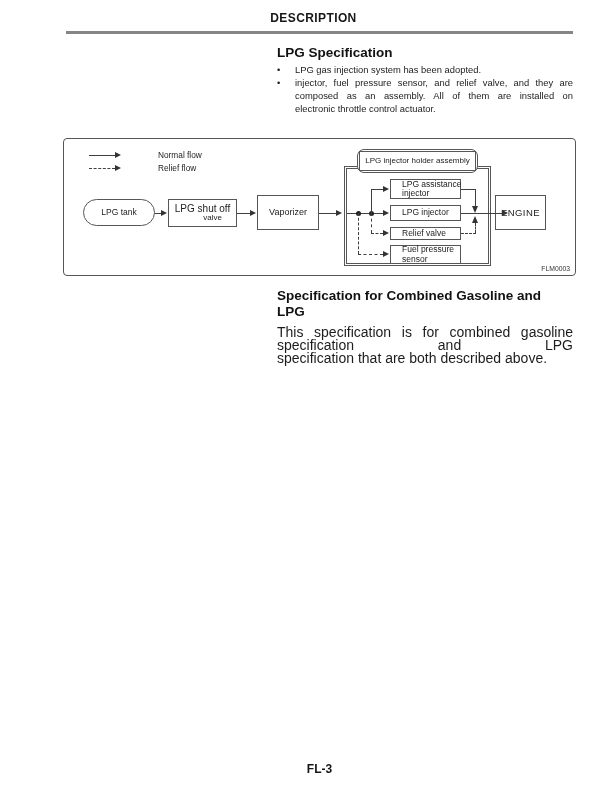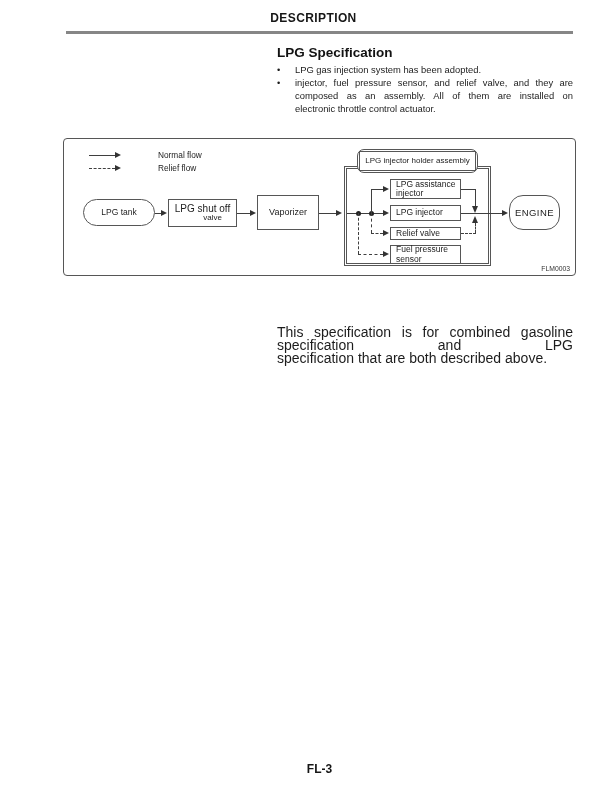--- a/index.html
+++ b/index.html
@@ -18,21 +18,21 @@
   .para{left:277px;top:326px;width:296px;font-size:14px;line-height:13px;}
   .h2line{white-space:nowrap;}
   .footer{left:66px;top:762px;width:507px;text-align:center;font-size:12px;font-weight:bold;color:#161616;}
 
   
   .diagram{left:63px;top:138px;width:511px;height:136px;border:1px solid #565656;border-radius:4px;background:#fff;}
   .box{position:absolute;border:1px solid #565656;background:#fff;display:flex;flex-direction:column;
        align-items:center;justify-content:center;text-align:center;color:#1c1c1c;box-sizing:border-box;}
   .dbox-inner{position:absolute;inset:1px;border:1px solid #565656;pointer-events:none;}
   .lbl{font-size:8.5px;line-height:9.5px;white-space:nowrap;}
-  .left-lbl{align-items:flex-start;padding-left:5px;text-align:left;}
+  .left-lbl{align-items:flex-start;padding-left:11px;text-align:left;}
   .hline{position:absolute;height:1px;background:#3f3f3f;}
   .vline{position:absolute;width:1px;background:#3f3f3f;}
   .hdash{position:absolute;height:0;border-top:1px dashed #3f3f3f;}
   .vdash{position:absolute;width:0;border-left:1px dashed #3f3f3f;}
   .tri-r{position:absolute;width:0;height:0;border-top:3px solid transparent;
          border-bottom:3px solid transparent;border-left:6.5px solid #333;}
   .tri-d{position:absolute;width:0;height:0;border-left:3px solid transparent;
          border-right:3px solid transparent;border-top:7px solid #333;}
   .tri-u{position:absolute;width:0;height:0;border-left:3px solid transparent;
          border-right:3px solid transparent;border-bottom:7px solid #333;}
@@ -140,27 +140,31 @@
     <div class="vline" style="left:411px;top:50px;height:17px;z-index:2;"></div>
     <div class="tri-d" style="left:408px;top:67px;z-index:2;"></div>
 
     <div class="hdash" style="left:397px;top:94px;width:15px;z-index:2;"></div>
     <div class="vdash" style="left:411px;top:84px;height:10px;z-index:2;"></div>
     <div class="tri-u" style="left:408px;top:77px;z-index:2;"></div>
 
     <div class="hline" style="left:397px;top:74px;width:41px;z-index:2;"></div>
     <div class="tri-r" style="left:438px;top:71px;z-index:2;"></div>
 
-    <div class="box" style="left:445px;top:56px;width:51px;height:35px;border-radius:14px;">
+    <div class="box" style="left:431px;top:56px;width:51px;height:35px;">
       <div class="lbl" style="font-size:9.5px;letter-spacing:.4px;">ENGINE</div>
     </div>
 
     <div class="figcode">FLM0003</div>
   </div>
 
+  <div class="abs" style="left:277px;top:288px;font-size:13.5px;font-weight:bold;line-height:16px;color:#121212;">
+    <div class="h2line">Specification for Combined Gasoline and</div>
+    <div class="h2line">LPG</div>
+  </div>
 
   <div class="abs para">
     <div class="jl">This specification is for combined gasoline specification and LPG</div>
     <div>specification that are both described above.</div>
   </div>
 
   <div class="abs footer">FL-3</div>
 
 </div>
 

